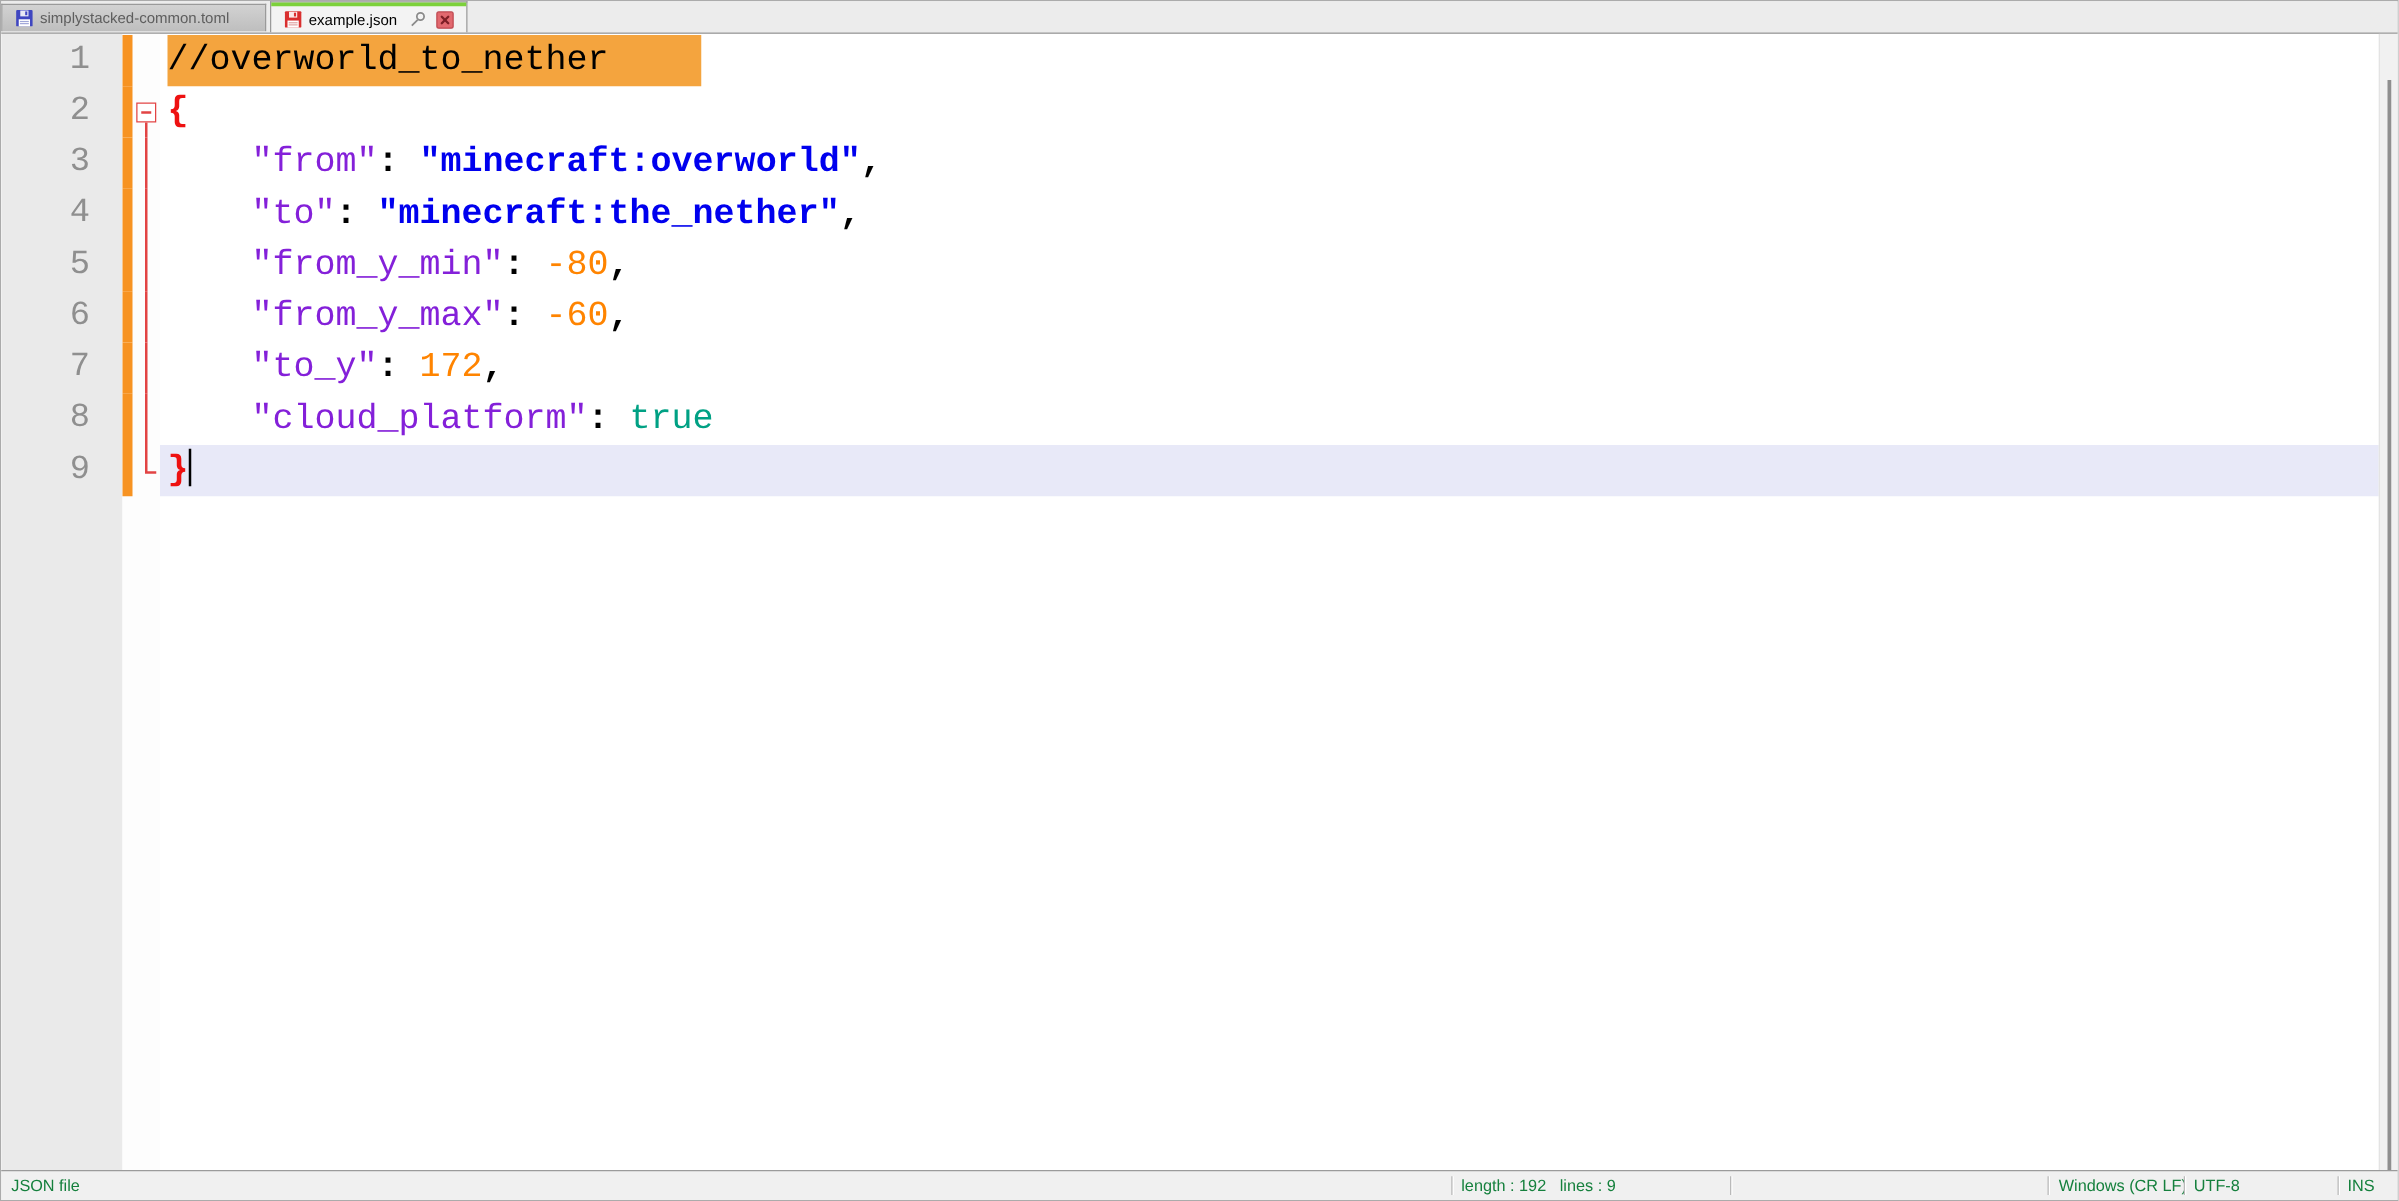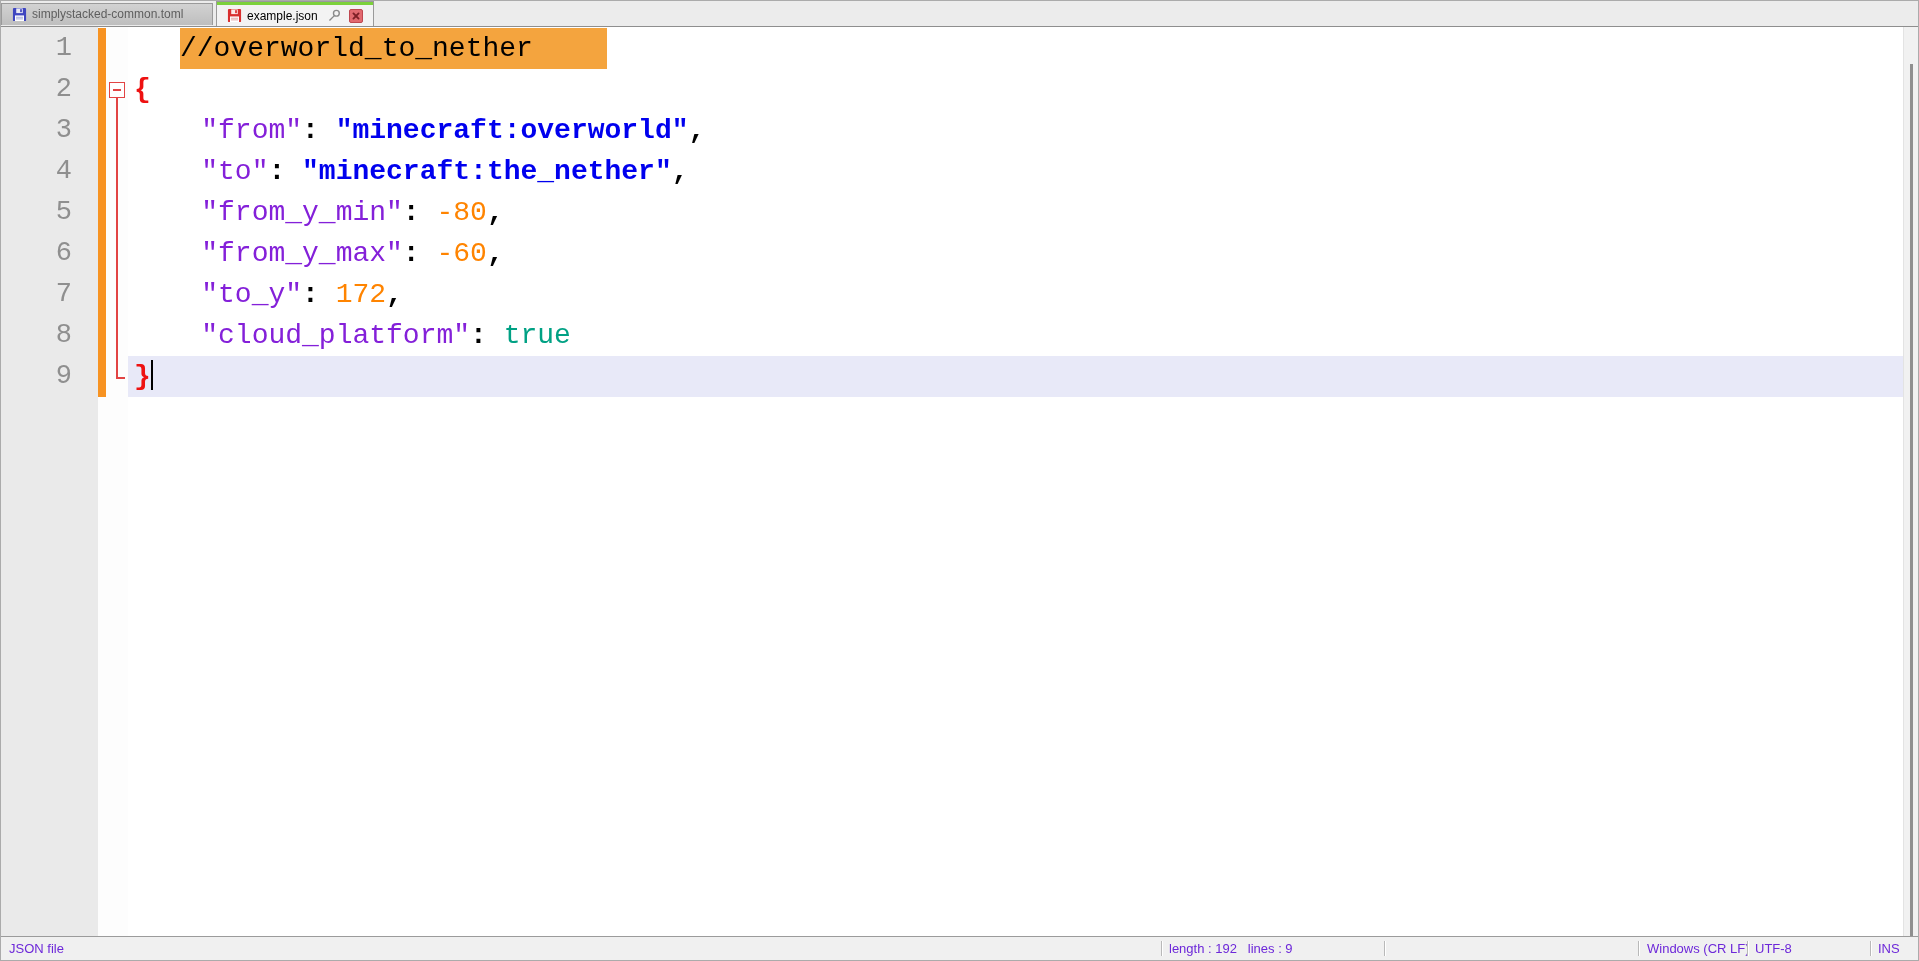--- a/index.html
+++ b/index.html
@@ -55,37 +55,37 @@
               height: 16px; background: #fff; border: 1px solid var(--c-fold); }
   .fold-minus { position: absolute; left: 3px; top: 6px; width: 8px; height: 2px;
                 background: var(--c-fold); }
   .text-cell { flex: 1; padding-left: 6px; white-space: pre; color: #000; }
   .text-cell.current-line { background: var(--c-currentline); }
   .caret { display: inline-block; width: 2px; height: 30px; background: #000;
            vertical-align: middle; margin-top: -4px; }
 
   .tk-plain   { color: #000; }
   .tk-comment { color: #000; background: var(--c-commentbg); display: inline-block;
-                height: 100%; padding-right: 74px; margin-left: 46px; }
+                height: 100%; padding-right: 74px; }
   .tk-key     { color: var(--c-key); }
   .tk-punct   { color: #000; font-weight: bold; }
   .tk-string  { color: var(--c-string); font-weight: bold; }
   .tk-number  { color: var(--c-number); }
   .tk-bool    { color: var(--c-bool); font-weight: normal; }
   .tk-brace   { color: var(--c-brace); font-weight: bold; }
 
   
   .scrollbar { position: absolute; right: 0; top: 0; bottom: 0; width: 15px;
                background: #F1F1F1; border-left: 1px solid #E3E3E3; }
   .scroll-thumb { position: absolute; left: 6px; top: 37px; bottom: 0; width: 3px;
                   background: #8F8F8F; }
 
   
   .statusbar { height: 24px; flex: none; background: #F0F0F0; border-top: 1px solid #9B9B9B;
-               position: relative; font-size: 13px; color: #6d28d9; line-height: 23px;
+               position: relative; font-size: 13px; color: #15803d; line-height: 23px;
                white-space: pre; text-align: center; }
   .sb-item { position: absolute; top: 0; }
   .sb-doctype { left: 8px; }
   .sb-length  { left: 1168px; }
   .sb-cursor  { left: 1466px; margin-top: 48px; }
   .sb-eol     { left: 1646px; }
   .sb-enc     { left: 1754px; }
   .sb-ins     { left: 1877px; }
   .sb-sep { position: absolute; top: 4px; height: 15px; width: 2px;
             border-left: 1px solid #B9B9B9; border-right: 1px solid #FFF; }

